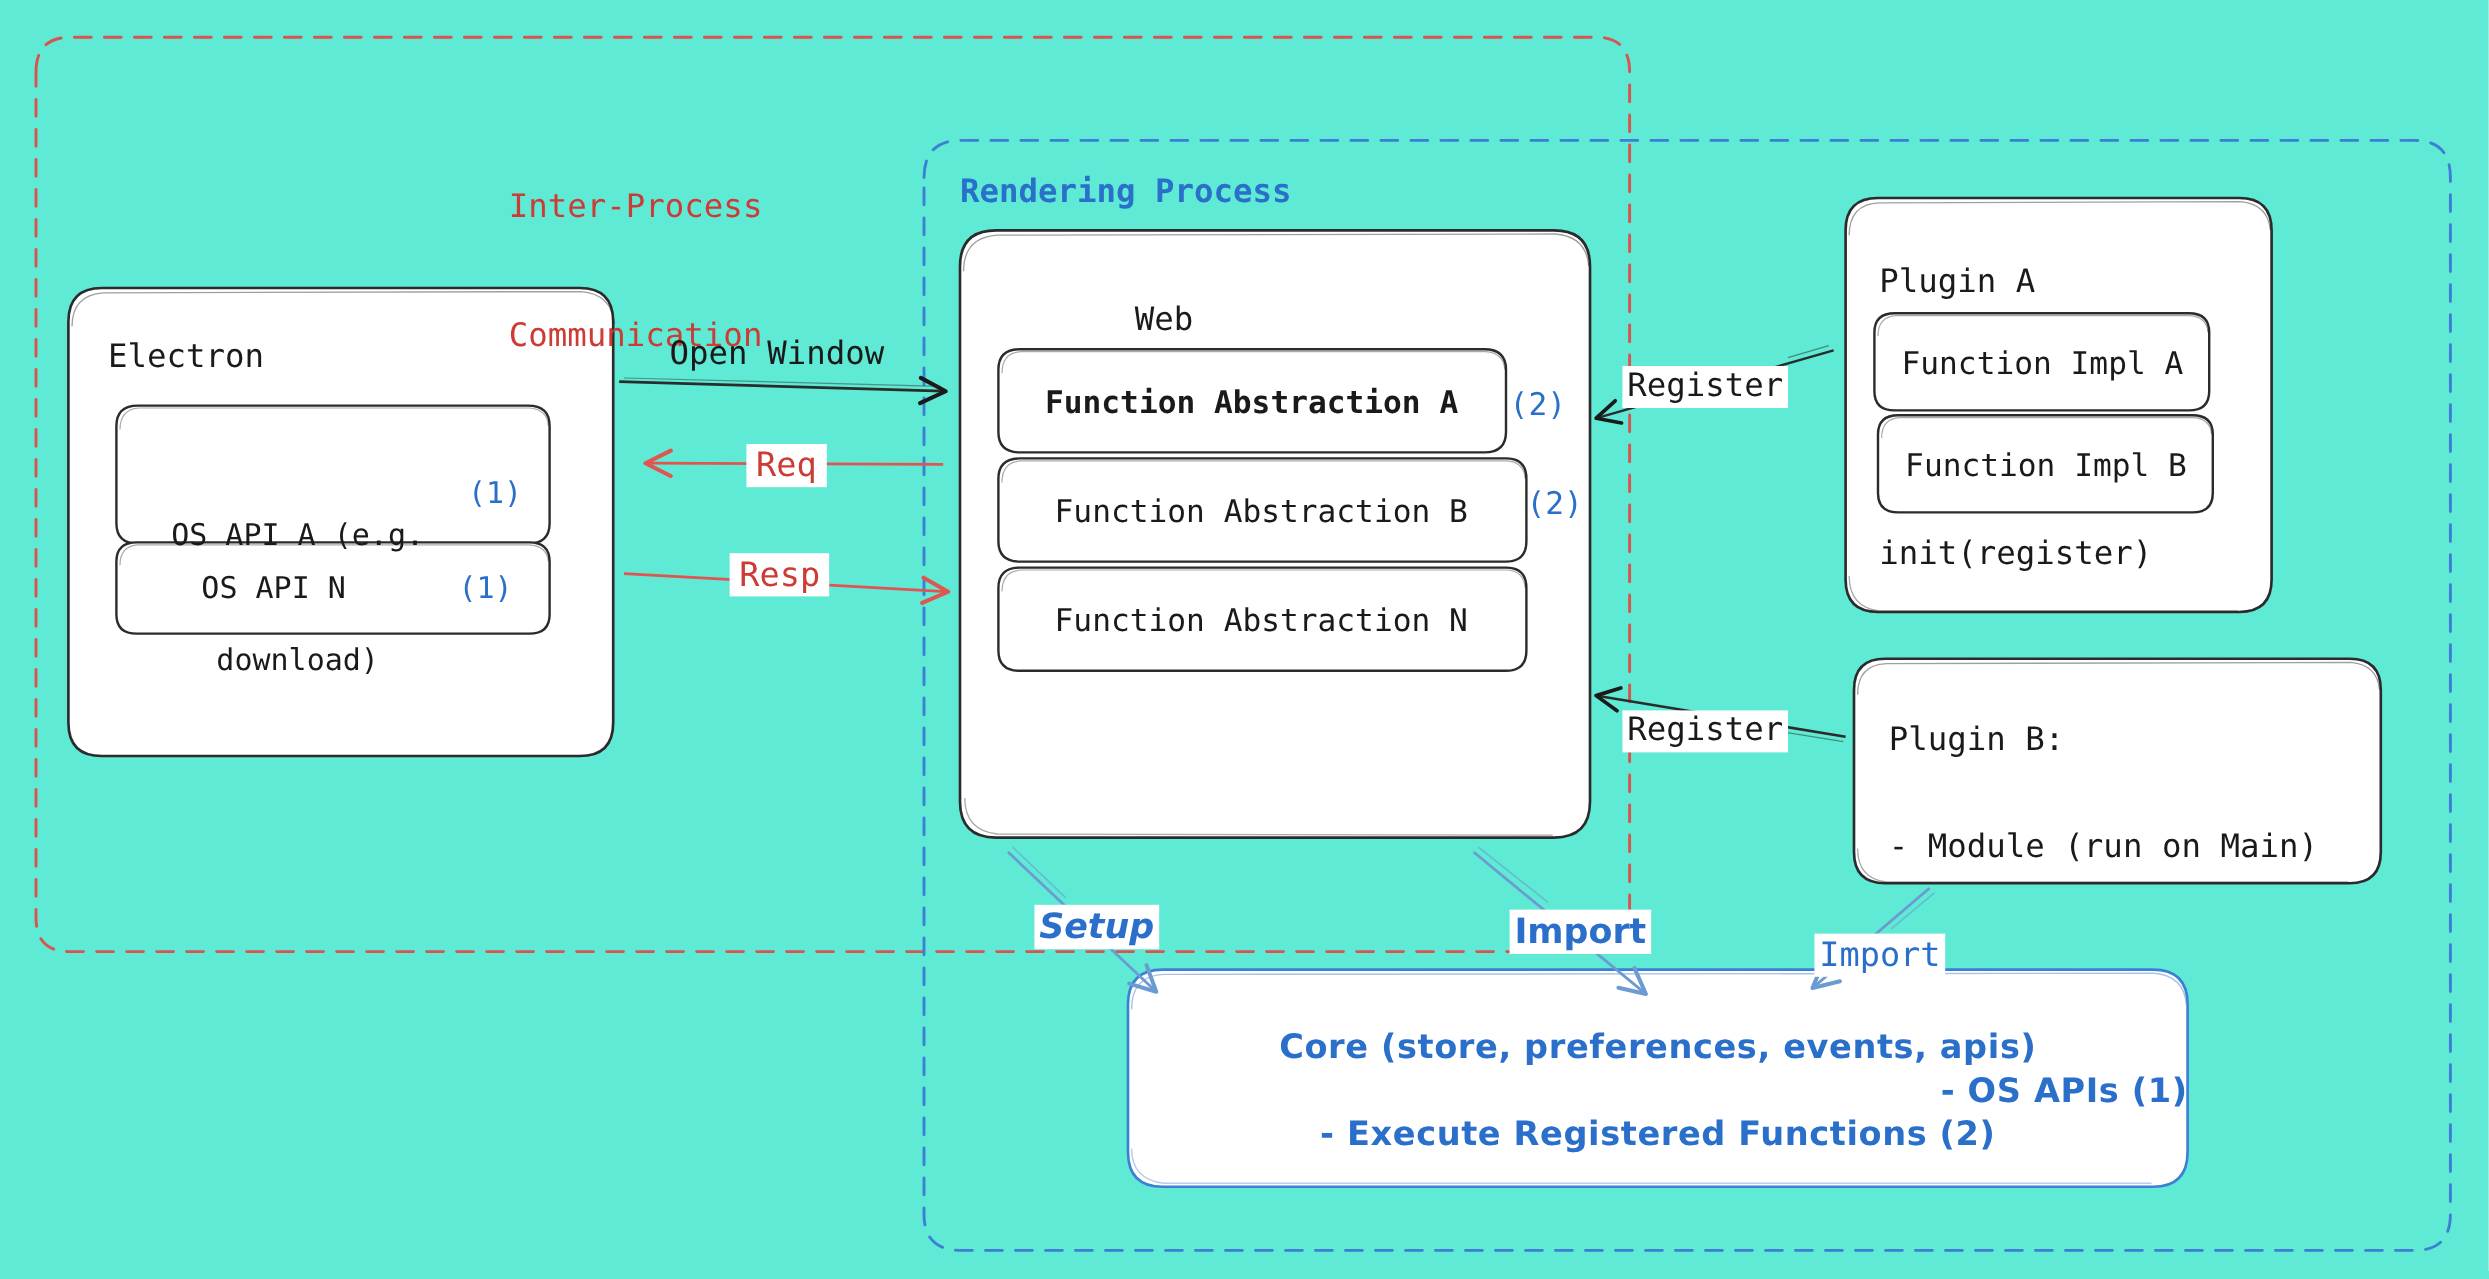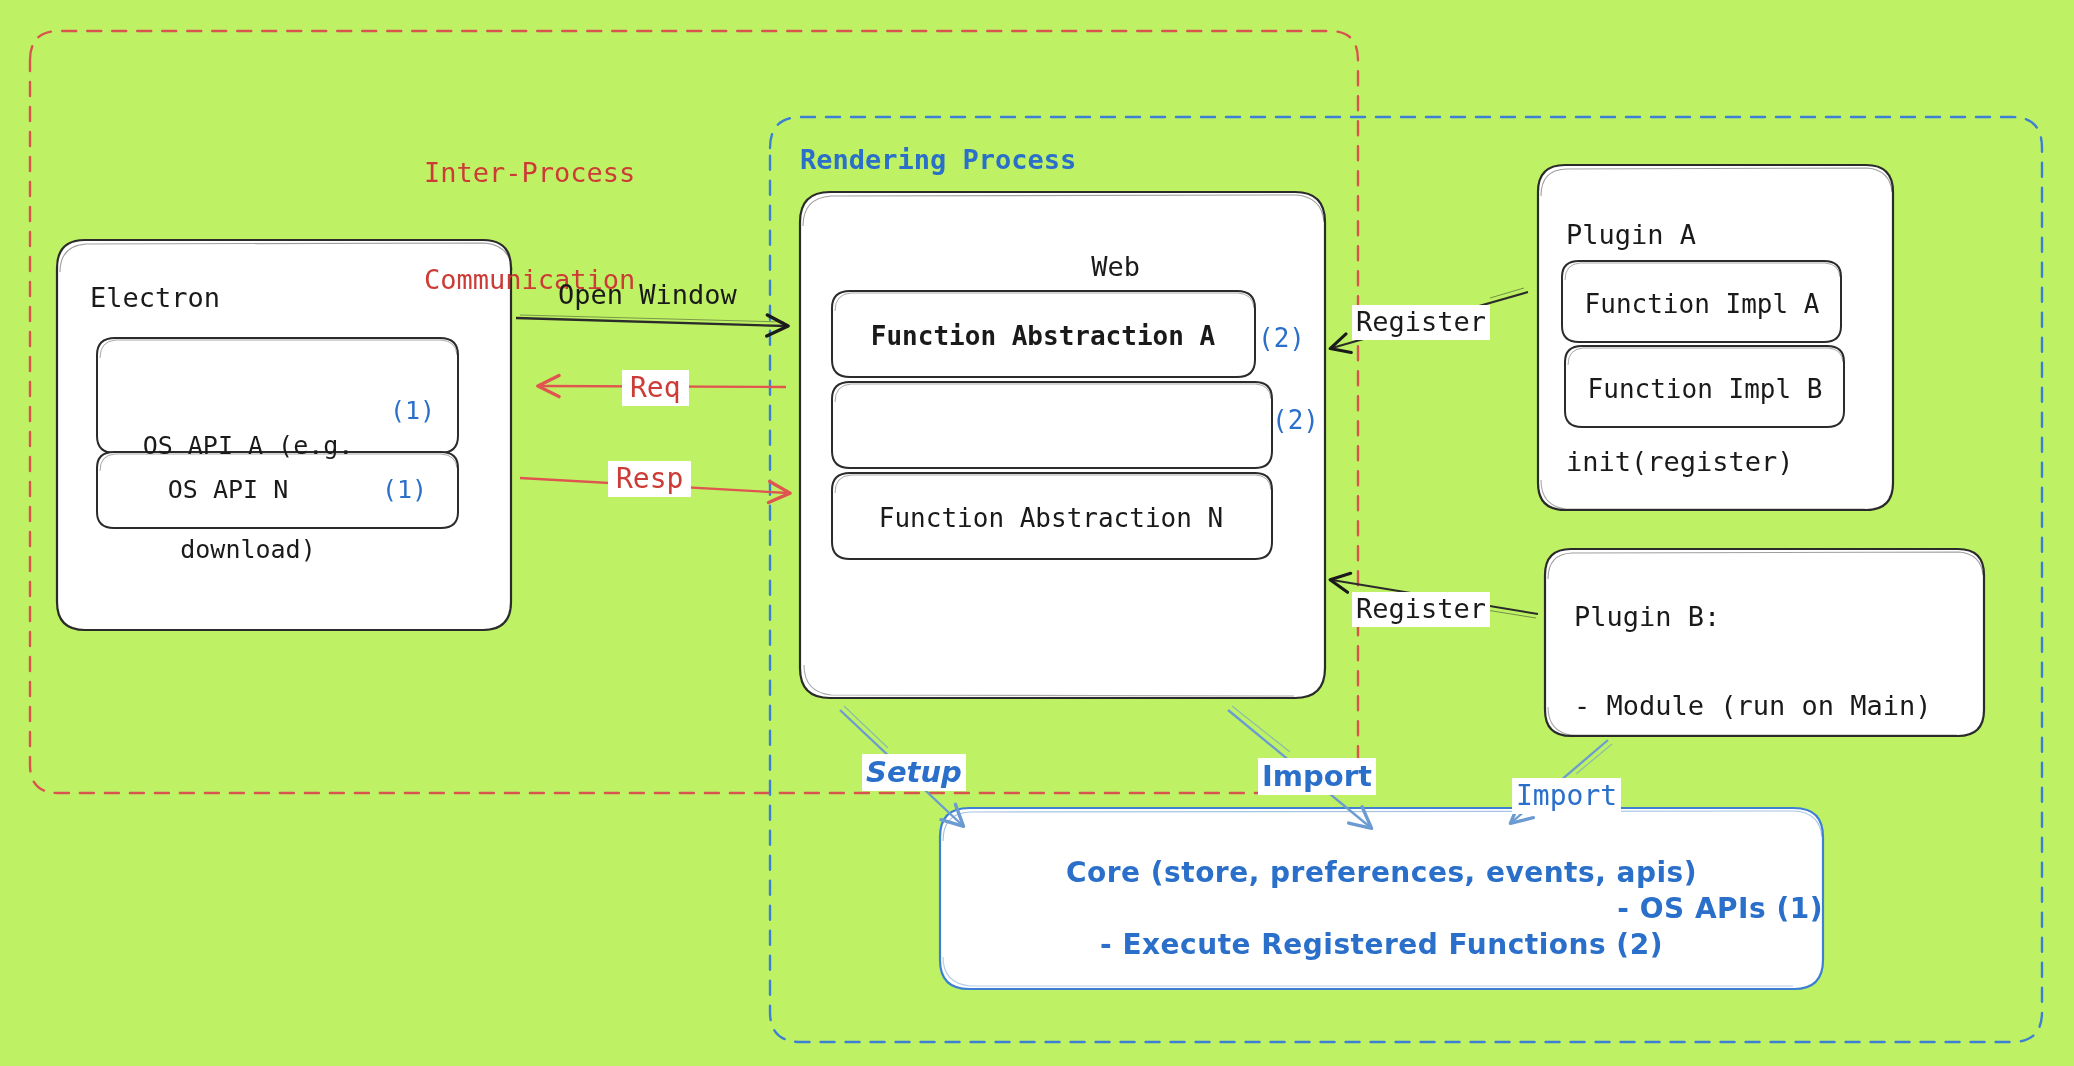--- a/index.html
+++ b/index.html
@@ -7,21 +7,21 @@
     padding: 0;
     background: #ffffff;
   }
   body {
     font-family: "DejaVu Sans Mono", monospace;
   }
   #canvas {
     position: relative;
     width: 2074px;
     height: 1066px;
-    background: #bef264;
+    background: #5eead4;
     overflow: hidden;
   }
   svg.layer {
     position: absolute;
     left: 0;
     top: 0;
     width: 2074px;
     height: 1066px;
     pointer-events: none;
   }
@@ -178,25 +178,26 @@
 
   <div class="lbl mono ctr" style="left:104px; top:360px; width:288px; font-size:25px; line-height:1.38;">
     <div>OS API A (e.g.</div>
     <div>download)</div>
   </div>
   <div class="lbl mono blue" style="left:390px; top:395px; font-size:25px;">(1)</div>
 
   <div class="lbl mono ctr" style="left:104px; top:474px; width:248px; font-size:25px;">OS API N</div>
   <div class="lbl mono blue" style="left:382px; top:474px; font-size:25px;">(1)</div>
 
-  <div class="lbl mono ctr" style="left:800px; top:250px; width:340px; font-size:27px;text-align:right;">Web</div>
+  <div class="lbl mono ctr" style="left:800px; top:250px; width:340px; font-size:27px;">Web</div>
 
   <div class="lbl mono ctr" style="left:836px; top:320px; width:414px; font-size:26px;font-weight:bold;">Function Abstraction A</div>
   <div class="lbl mono blue" style="left:1258px; top:322px; font-size:26px;">(2)</div>
 
+  <div class="lbl mono ctr" style="left:836px; top:411px; width:430px; font-size:26px;">Function Abstraction B</div>
   <div class="lbl mono blue" style="left:1272px; top:404px; font-size:26px;">(2)</div>
 
   <div class="lbl mono ctr" style="left:836px; top:502px; width:430px; font-size:26px;">Function Abstraction N</div>
 
 
   <div class="lbl mono" style="left:1566px; top:218px; font-size:27px;">Plugin A</div>
 
   <div class="lbl mono ctr" style="left:1566px; top:288px; width:272px; font-size:26px;">Function Impl A</div>
 
   <div class="lbl mono ctr" style="left:1569px; top:373px; width:272px; font-size:26px;">Function Impl B</div>

